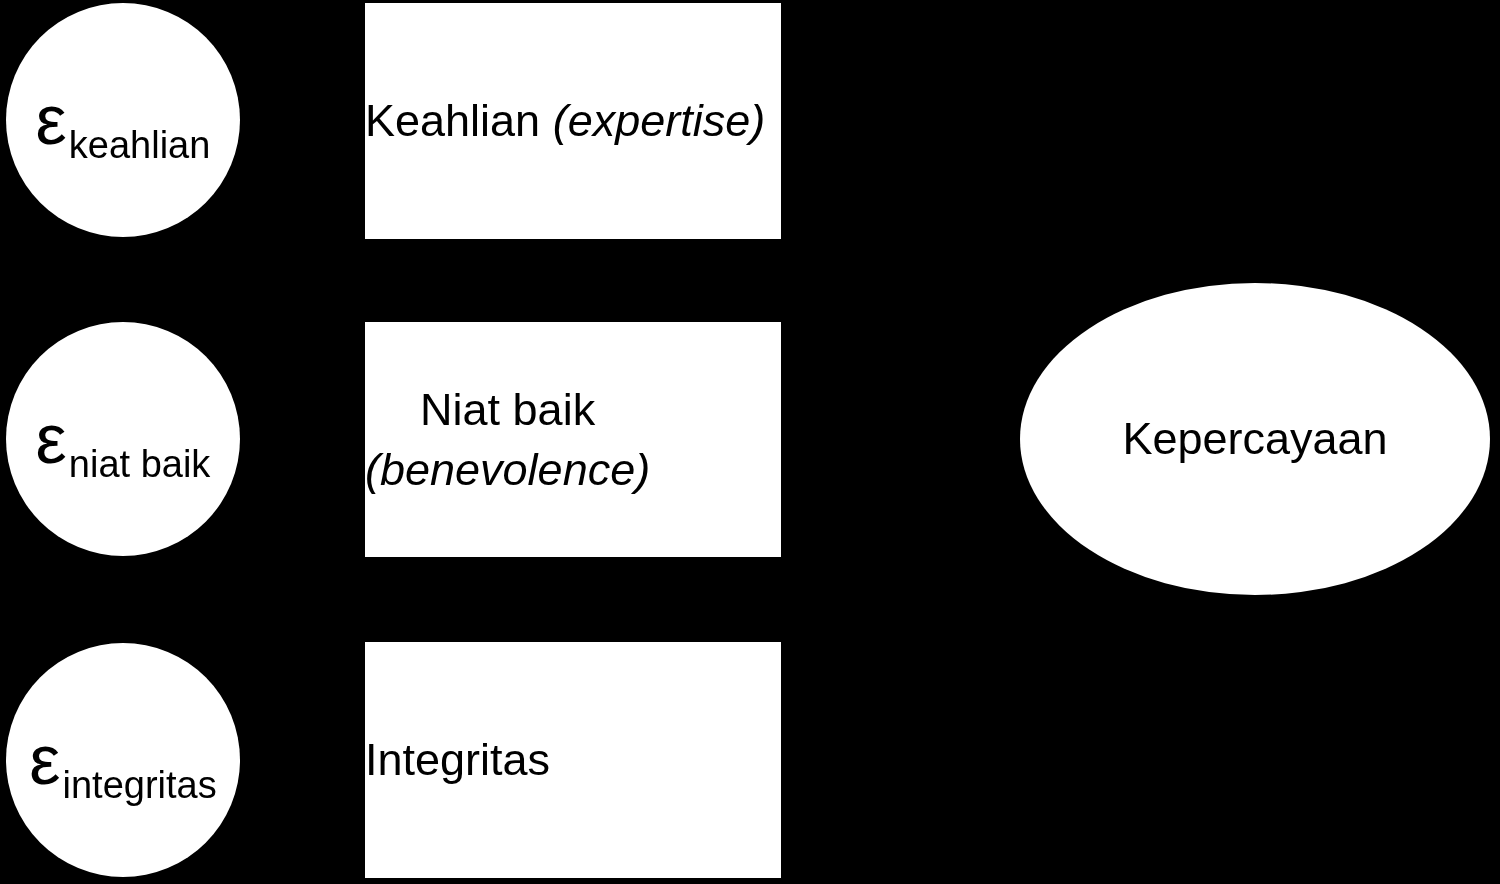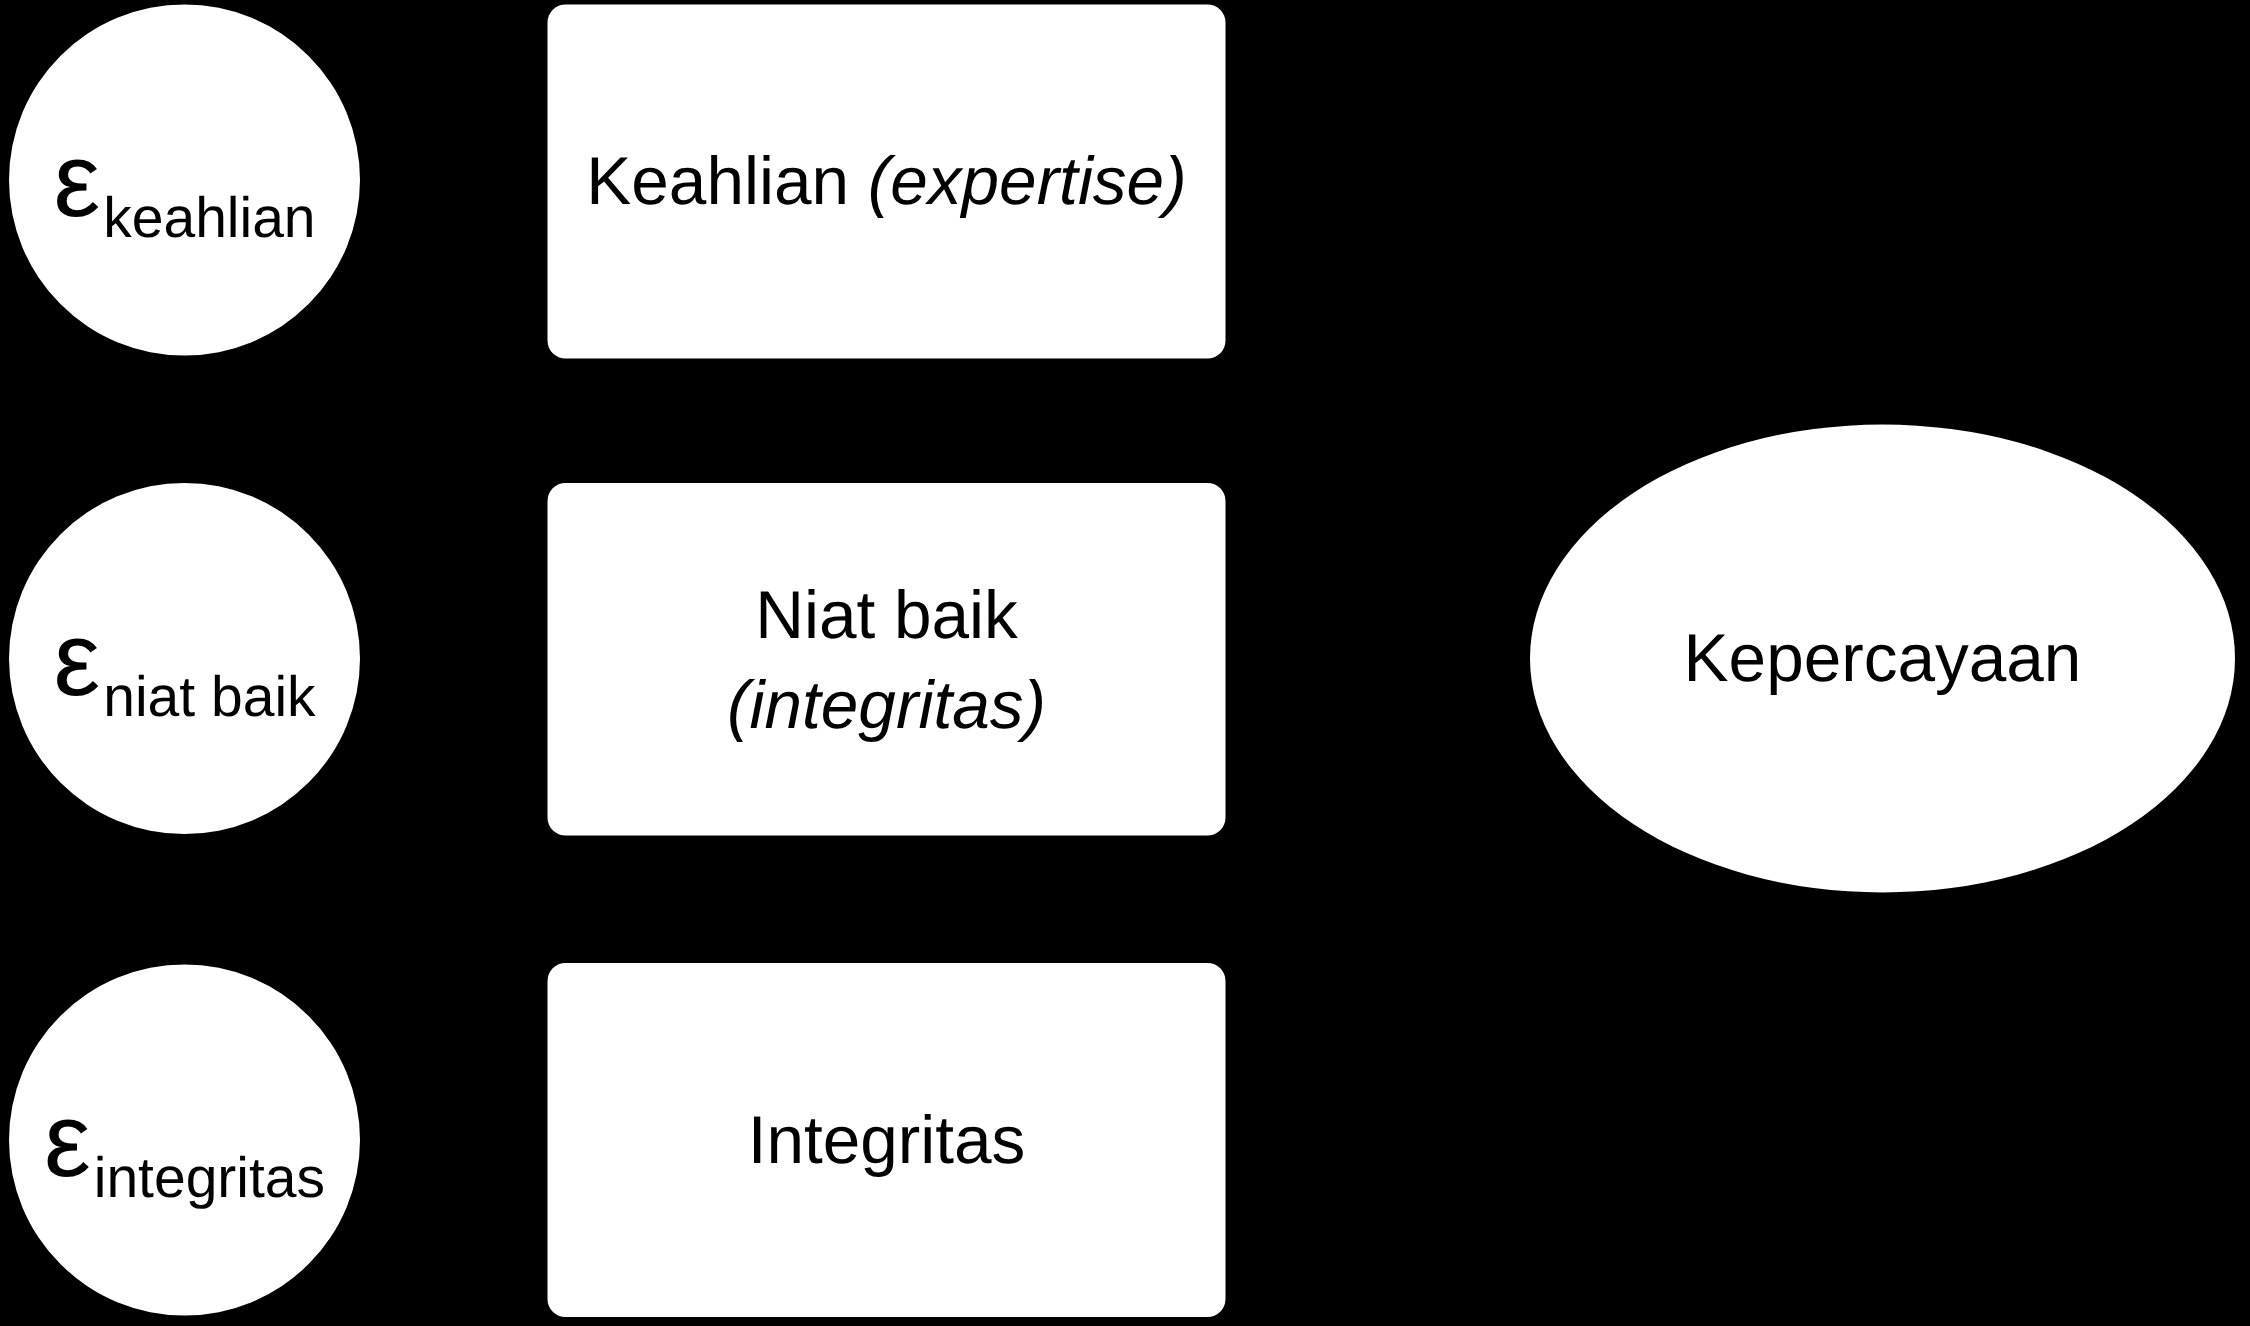--- a/index.html
+++ b/index.html
@@ -26,25 +26,24 @@
   }
   .circle.c1{top:3px;}
   .circle.c2{top:322px;}
   .circle.c3{top:643px;}
   .eps-label{display:flex;align-items:baseline;}
   .eps{font-size:70px;line-height:1;}
   .eps-sub{font-size:38px;line-height:1;position:relative;top:14px;margin-left:2px;white-space:nowrap;}
   
   .box{
     position:absolute;
-    left:365px;width:452px;height:236px;
+    left:365px;width:416px;height:236px;
     background:var(--shape);
-    display:flex;align-items:center;justify-content:center;
+    display:flex;align-items:center;justify-content:flex-start;
     text-align:center;
-    border-radius:12px;
   }
   .box.b1{top:3px;}
   .box.b2{top:322px;height:235px;}
   .box.b3{top:642px;}
   .box-label{font-size:45px;line-height:60px;white-space:nowrap;}
   .it{font-style:italic;}
   .stacked .line2{display:block;}
   
   .ellipse{
     position:absolute;
@@ -84,21 +83,21 @@
 
   <div class="box b1">
     <div class="box-label">
       <span>Keahlian </span><span class="it">(expertise)</span>
     </div>
   </div>
 
   <div class="box b2">
     <div class="box-label stacked">
       <span>Niat baik</span>
-      <span class="it line2">(integritas)</span>
+      <span class="it line2">(benevolence)</span>
     </div>
   </div>
 
   <div class="box b3">
     <div class="box-label">
       <span>Integritas</span><span class="it"></span>
     </div>
   </div>
 
   <div class="ellipse">

